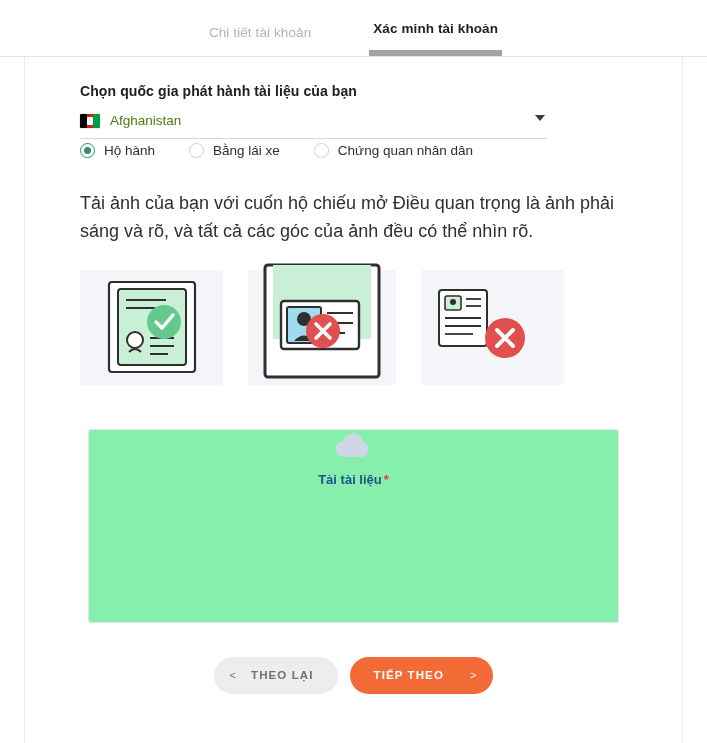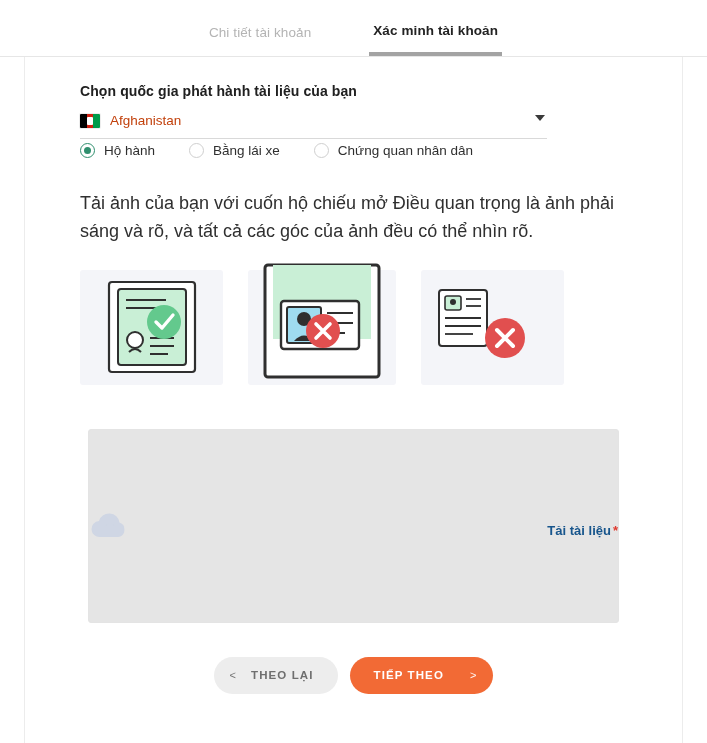--- a/index.html
+++ b/index.html
@@ -49,21 +49,21 @@
     padding: 0 4px 14px 4px;
     cursor: pointer;
     color: #b4b4b4;
     letter-spacing: .1px;
     border-bottom: 2px solid transparent;
     white-space: nowrap;
   }
   .tab.active {
     color: #232323;
     font-weight: bold;
-    border-bottom: 4px solid #a3a3a3;
+    border-bottom: 6px solid #a3a3a3;
   }
 
   
   .content {
     padding: 26px 80px 4px 80px;
     box-sizing: border-box;
   }
 
   .section-title {
     font-size: 14px;
@@ -108,21 +108,21 @@
     top: 50%;
     width: 6px;
     height: 8px;
     margin-left: -3px;
     margin-top: -4px;
     background: #ffffff;
     border-radius: 1px;
   }
   .select-value {
     font-size: 13.5px;
-    color: #c2410c;
+    color: #4d7c0f;
   }
   .select-caret {
     position: absolute;
     right: 2px;
     top: 2px;
     width: 0;
     height: 0;
     border-left: 5px solid transparent;
     border-right: 5px solid transparent;
     border-top: 6px solid #3a3a3a;
@@ -200,24 +200,24 @@
   }
 
   
   .upload-box {
     margin: 44px auto 0 auto;
     width: 531px;
     height: 194px;
     border: 1px solid #e4e4e4;
     border-radius: 3px;
     display: flex;
-    flex-direction: row;
-    align-items: center;
-    justify-content: space-between;
-    background: #e5e5e5;
+    flex-direction: column;
+    align-items: center;
+    justify-content: flex-start;
+    background: #86efac;
     cursor: pointer;
     box-sizing: border-box;
   }
   .upload-label {
     margin-top: 10px;
     font-size: 13px;
     font-weight: bold;
     color: #17558c;
   }
   .req-star {

